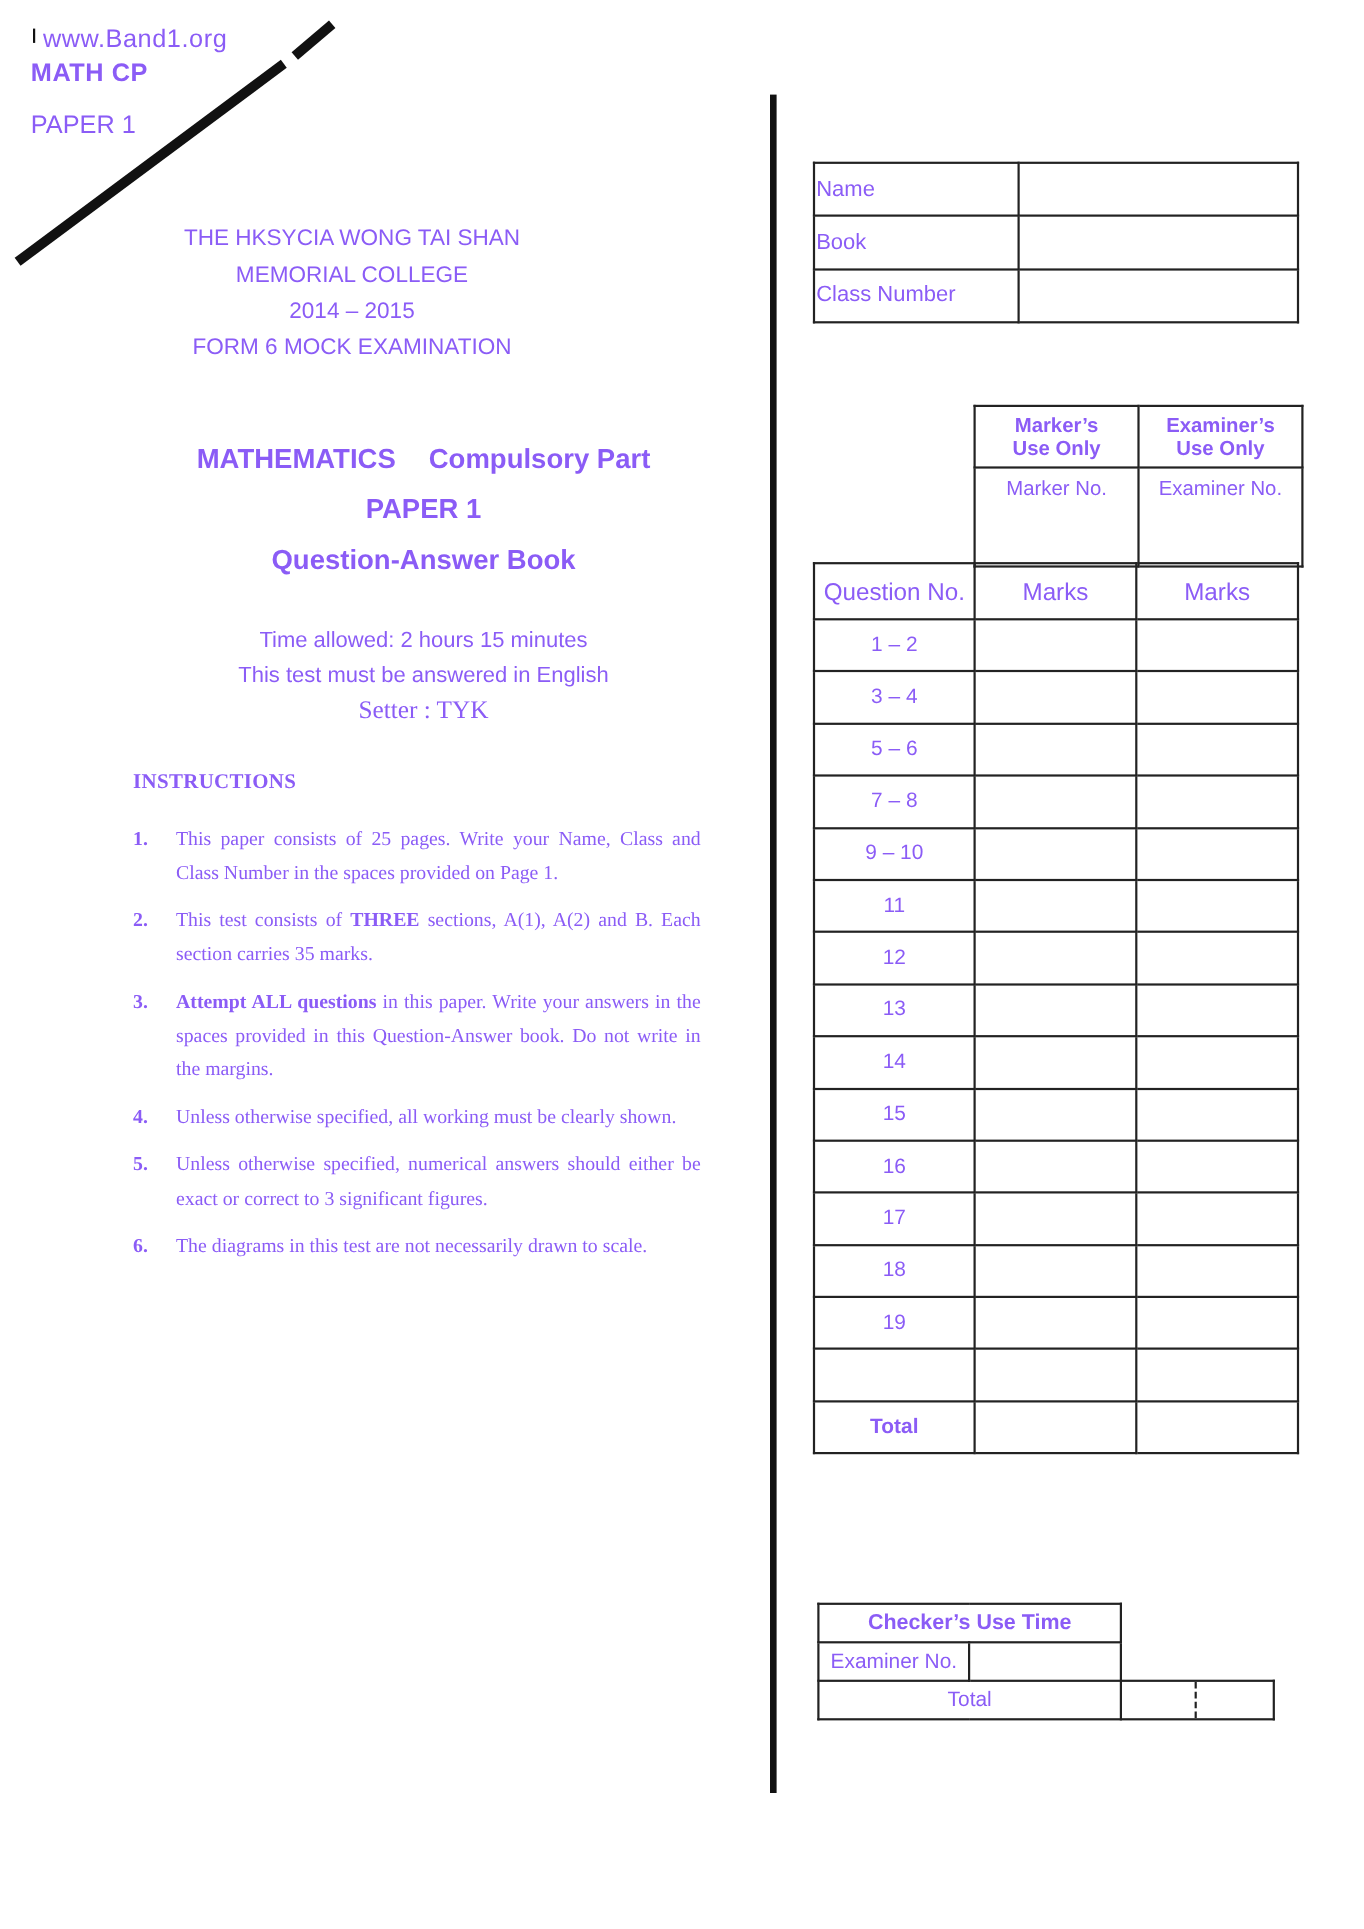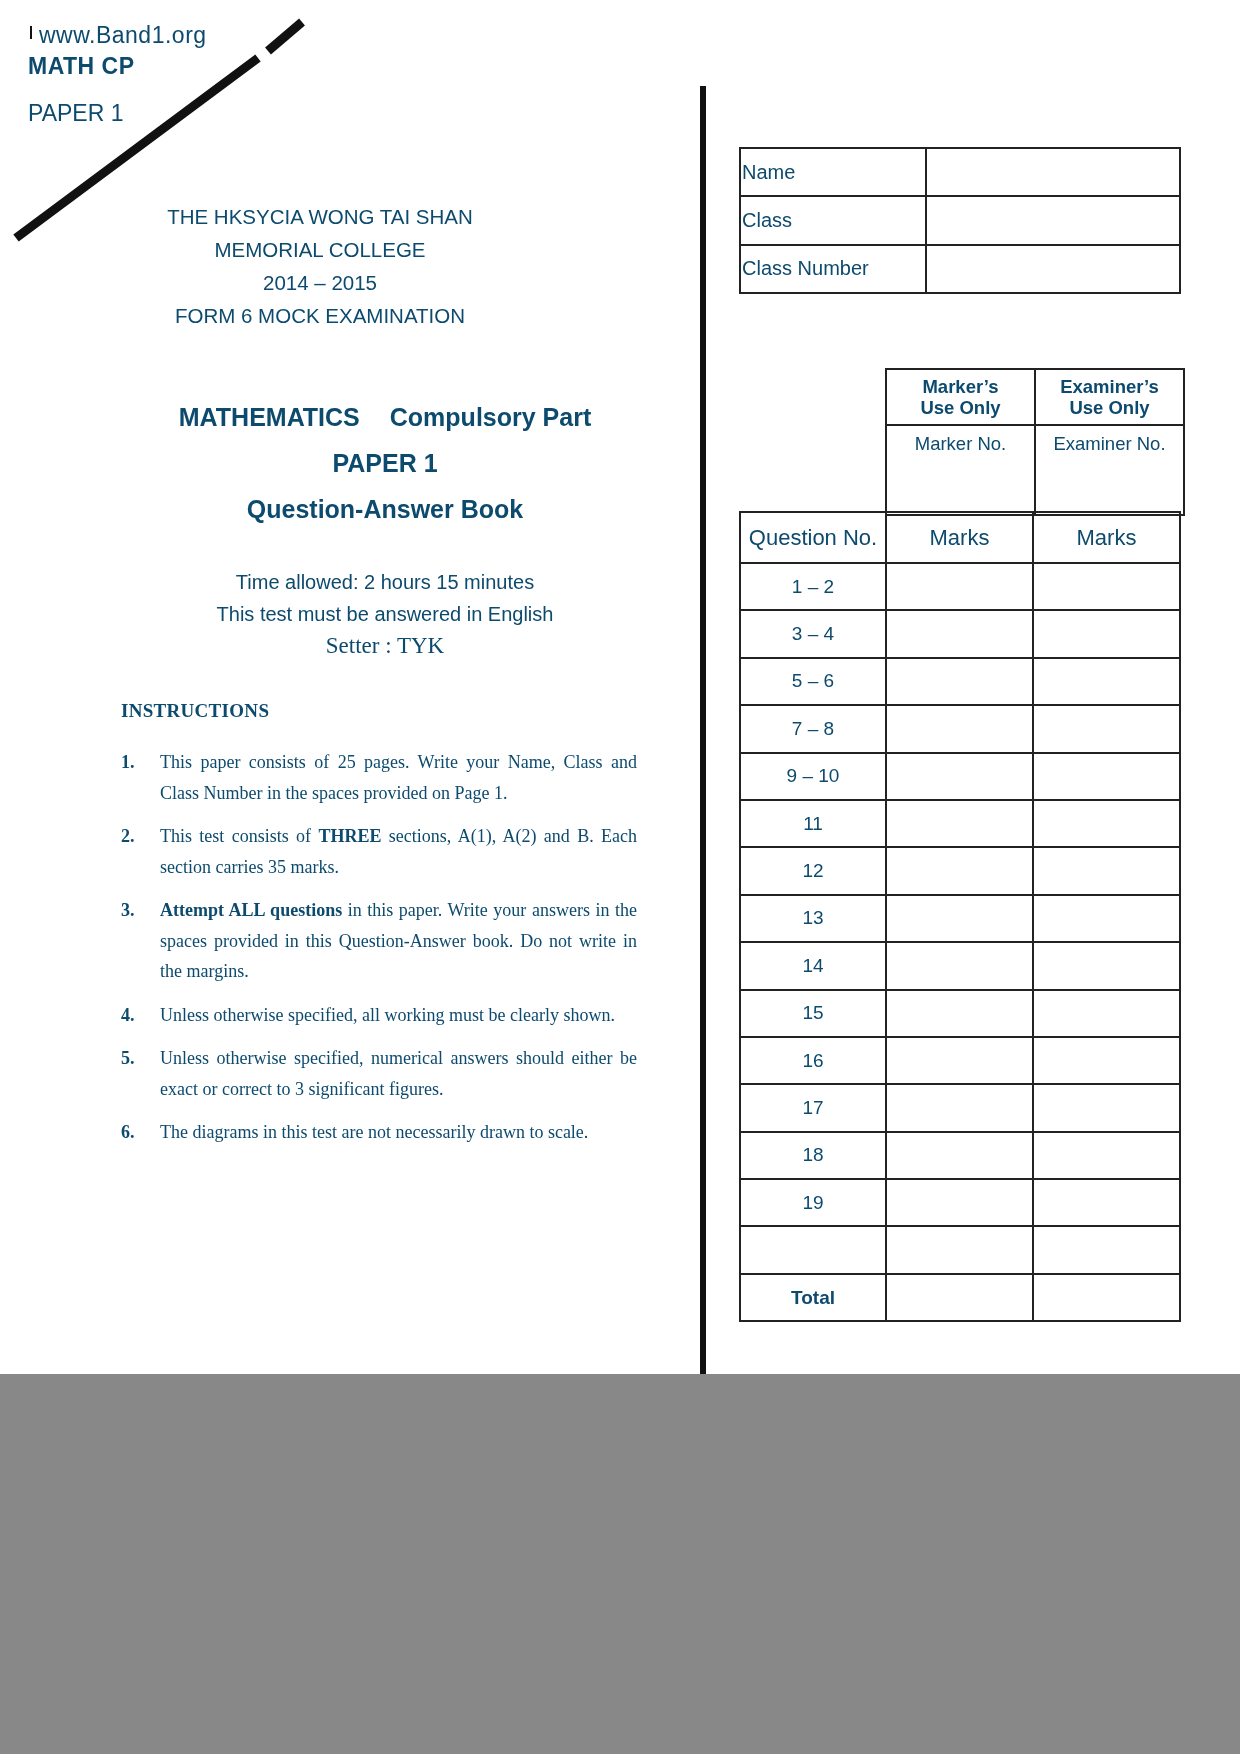--- a/index.html
+++ b/index.html
@@ -1,18 +1,18 @@
 <!DOCTYPE html>
 <html><head>
 <meta charset="utf-8">
 <style>
   html,body{margin:0;padding:0;background:#888;}
   .page{
-    position:relative;width:1240px;height:1374px;background:#fff;
-    font-family:"Liberation Sans",sans-serif;color:#0c4a6e;overflow:hidden;
+    position:relative;width:1240px;height:1754px;background:#fff;
+    font-family:"Liberation Sans",sans-serif;color:#8b5cf6;overflow:hidden;
     margin:0 auto;
   }
   
   .site-line{position:absolute;left:30px;top:22px;font-size:23px;letter-spacing:.5px;}
   .tick{display:inline-block;width:2px;height:13px;background:#111;margin-right:7px;vertical-align:4px;}
   .math-cp{position:absolute;left:28px;top:53px;font-size:23px;font-weight:bold;letter-spacing:.5px;}
   .paper1-top{position:absolute;left:28px;top:100px;font-size:23px;}
   .diag{position:absolute;left:0;top:0;}
   
   .school{position:absolute;left:95px;top:200px;width:450px;text-align:center;
@@ -131,21 +131,21 @@
     <colgroup>
         <col style="width:186px">
         <col style="width:254px">
       </colgroup>
     <tbody id="student-body">
         <tr>
           <td class="lbl">Name</td>
           <td></td>
         </tr>
         <tr>
-          <td class="lbl">Class</td>
+          <td class="lbl">Book</td>
           <td></td>
         </tr>
         <tr>
           <td class="lbl">Class Number</td>
           <td></td>
         </tr>
       </tbody>
   </table>
 
   <table class="markerbox">

